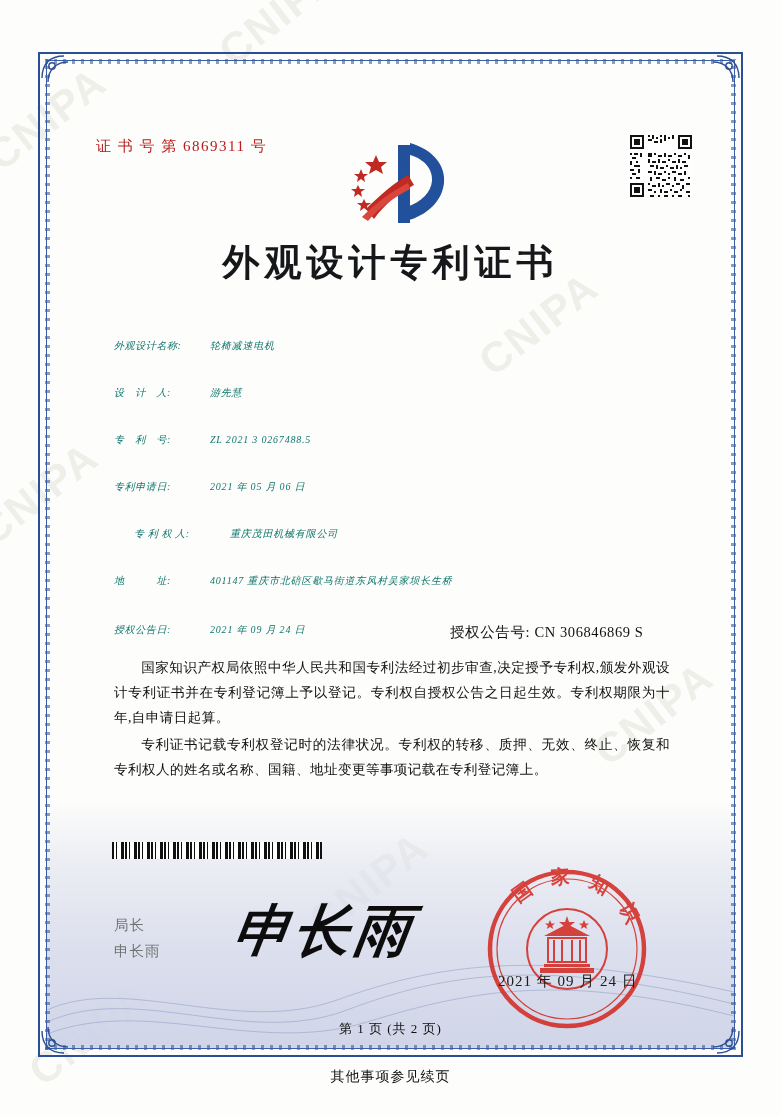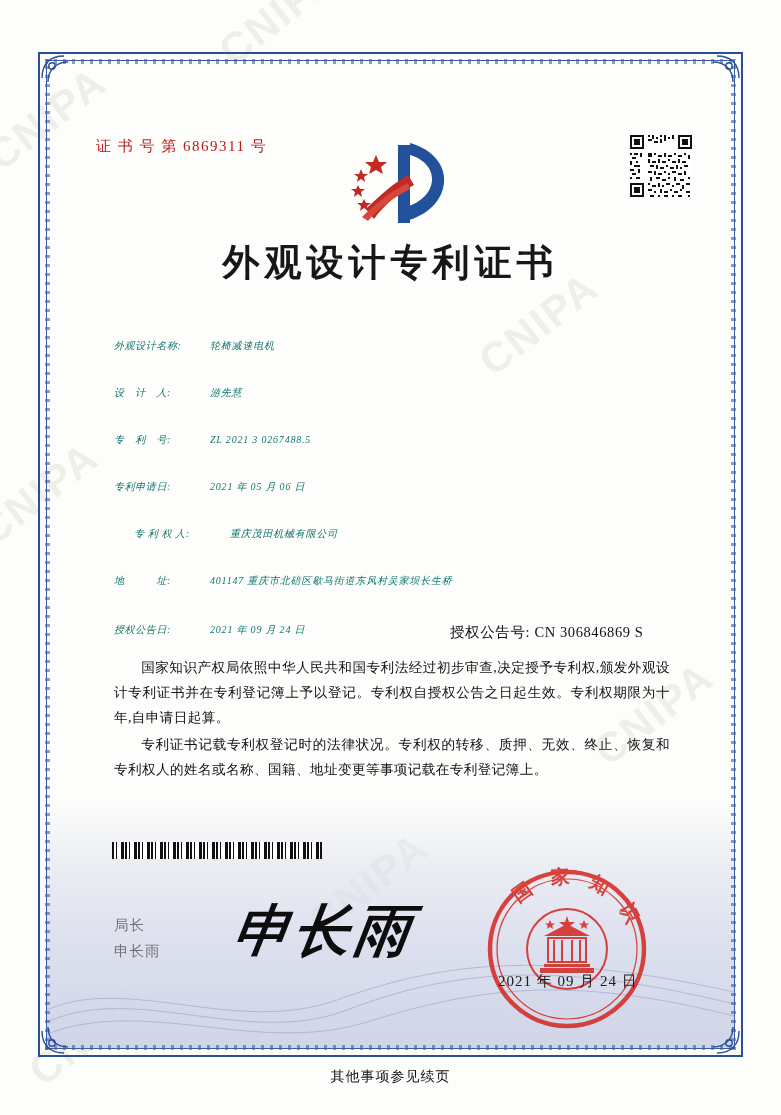--- a/index.html
+++ b/index.html
@@ -495,15 +495,16 @@
         </g>
 
         <text font-family="'DejaVu Sans','Liberation Sans',sans-serif" font-size="19" font-weight="700" fill="#d42b24" letter-spacing="6">
           <textPath href="#sealArcTop" startOffset="24%">国 家 知 识 产 权 局</textPath>
         </text>
       </g>
     </svg>
   </div>
   <div id="seal-date">2021 年 09 月 24 日</div>
 
+  <div id="page-num">第 1 页 (共 2 页)</div>
   <div id="footer-note">其他事项参见续页</div>
 
 </div>
 
 </body></html>

